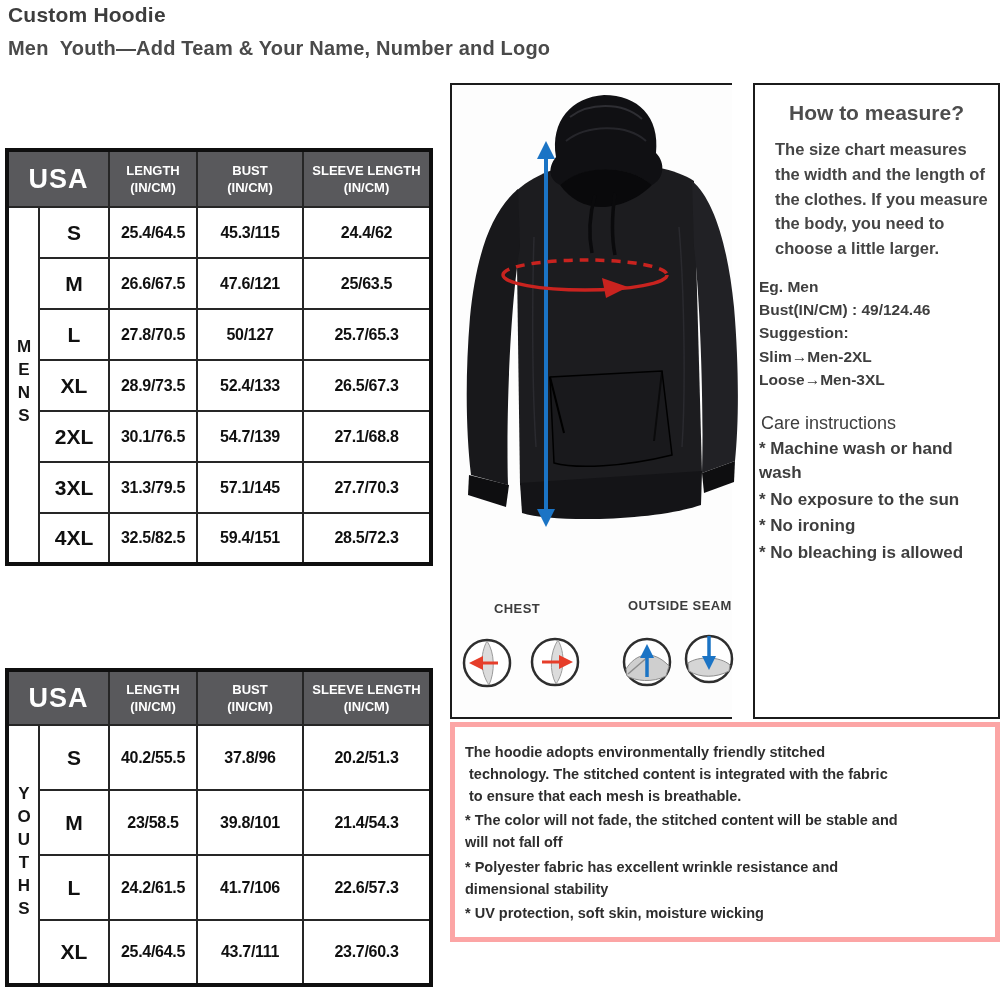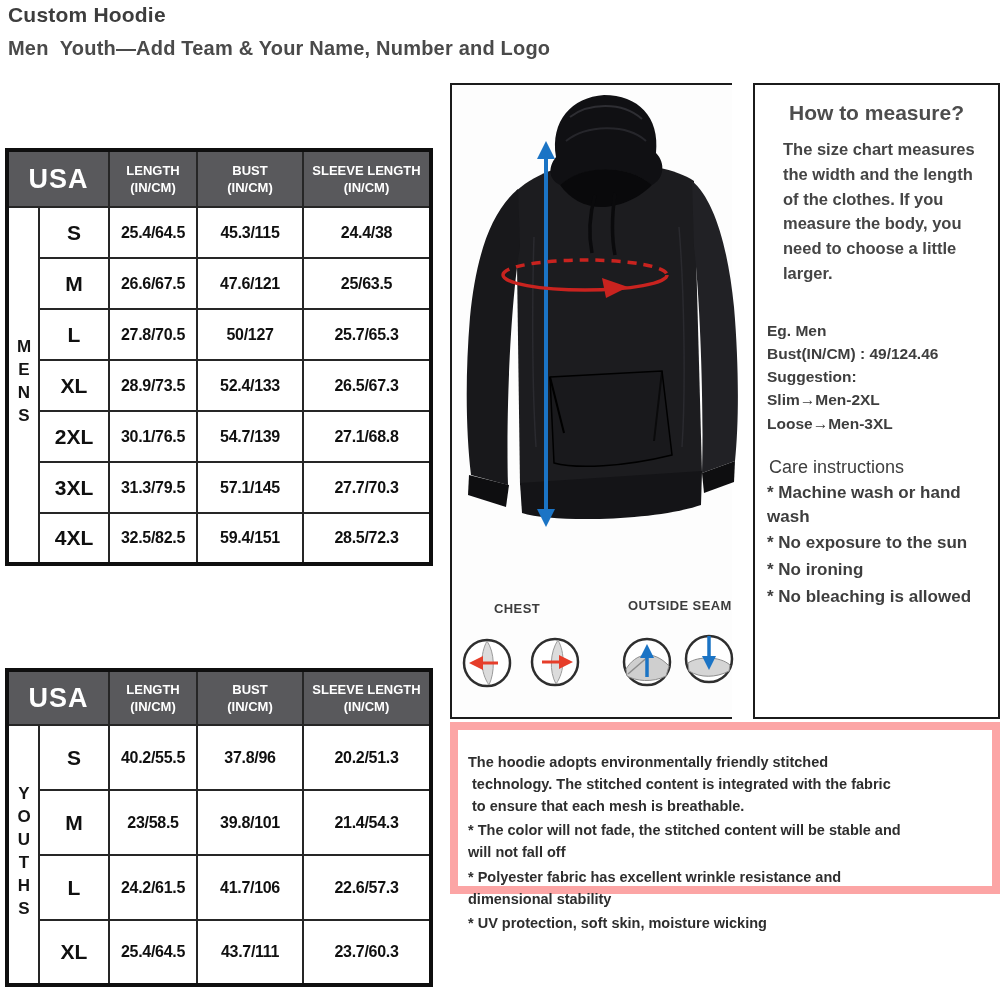--- a/index.html
+++ b/index.html
@@ -22,34 +22,34 @@
   .th-usa{font-size:27px;font-weight:bold;letter-spacing:1px;}
   .th-col .l1{display:block;font-size:13px;font-weight:bold;line-height:1.3;}
   .th-col .l2{display:block;font-size:13px;font-weight:bold;line-height:1.2;}
   .group-cell{background:#fff;}
   .vtext{writing-mode:vertical-lr;text-orientation:upright;font-size:17px;font-weight:bold;color:#151515;letter-spacing:4px;display:inline-block;}
   .size-cell{font-size:21px;font-weight:bold;color:#101010;}
   .val-cell{font-size:16px;font-weight:bold;color:#101010;letter-spacing:-.3px;}
 
   
   .center-box{position:absolute;left:450px;top:83px;width:282px;height:636px;border:2px solid #1b1b1b;border-right:none;box-sizing:border-box;background:#fdfdfd;}
-  .right-box{position:absolute;left:753px;top:83px;width:247px;height:636px;border:2px solid #1b1b1b;box-sizing:border-box;background:#fff;padding:8px 12px;}
-  .desc-box{position:absolute;left:450px;top:722px;width:550px;height:172px;border:8px solid #fca5a5;box-sizing:border-box;background:#fff;padding:22px 10px 0 10px;}
+  .right-box{position:absolute;left:753px;top:83px;width:247px;height:636px;border:2px solid #1b1b1b;box-sizing:border-box;background:#fff;padding:8px 4px;}
+  .desc-box{position:absolute;left:450px;top:722px;width:550px;height:220px;border:5px solid #fca5a5;box-sizing:border-box;background:#fff;padding:15px 10px 0 10px;}
 
   
   .hoodie-svg{position:absolute;left:2px;top:2px;}
   .diagram-label{position:absolute;font-size:13px;font-weight:bold;color:#3c3c3c;letter-spacing:.4px;}
   .chest-label{left:42px;top:516px;}
   .seam-label{left:176px;top:513px;}
   .icons-svg{position:absolute;left:0;top:538px;}
 
   
   .measure-heading{text-align:center;font-size:21px;font-weight:bold;color:#4d4d4d;margin:8px 0 12px 0;}
   .measure-intro{font-size:16.5px;font-weight:bold;color:#454545;line-height:1.5;margin-left:16px;}
-  .measure-example{font-size:15.5px;font-weight:bold;color:#3e3e3e;line-height:1.5;white-space:pre-line;margin-top:33px;}
+  .measure-example{font-size:15.5px;font-weight:bold;color:#3e3e3e;line-height:1.5;white-space:pre-line;margin-top:14px;}
   .care-heading{font-size:18px;font-weight:normal;color:#3e3e3e;margin-top:22px;margin-left:2px;}
   .care-item{font-size:17px;font-weight:bold;color:#3e3e3e;line-height:1.4;margin-top:3px;}
 
   
   .desc-p{font-size:14.5px;font-weight:bold;color:#2e2e2e;line-height:1.5;white-space:pre-wrap;margin:0 0 3px 0;letter-spacing:0;}
 </style>
 </head>
 <body>
 
 <div class="page-title">Custom Hoodie</div>
@@ -79,21 +79,21 @@
           <span class="l2">(IN/CM)</span>
         </th>
     </tr>
   </thead>
   <tbody>
     <tr>
       <td class="group-cell" rowspan="7"><span class="vtext">MENS</span></td>
       <td class="size-cell">S</td>
       <td class="val-cell">25.4/64.5</td>
       <td class="val-cell">45.3/115</td>
-      <td class="val-cell">24.4/38</td>
+      <td class="val-cell">24.4/62</td>
     </tr>
     <tr>
       <td class="size-cell">M</td>
       <td class="val-cell">26.6/67.5</td>
       <td class="val-cell">47.6/121</td>
       <td class="val-cell">25/63.5</td>
     </tr>
     <tr>
       <td class="size-cell">L</td>
       <td class="val-cell">27.8/70.5</td>

